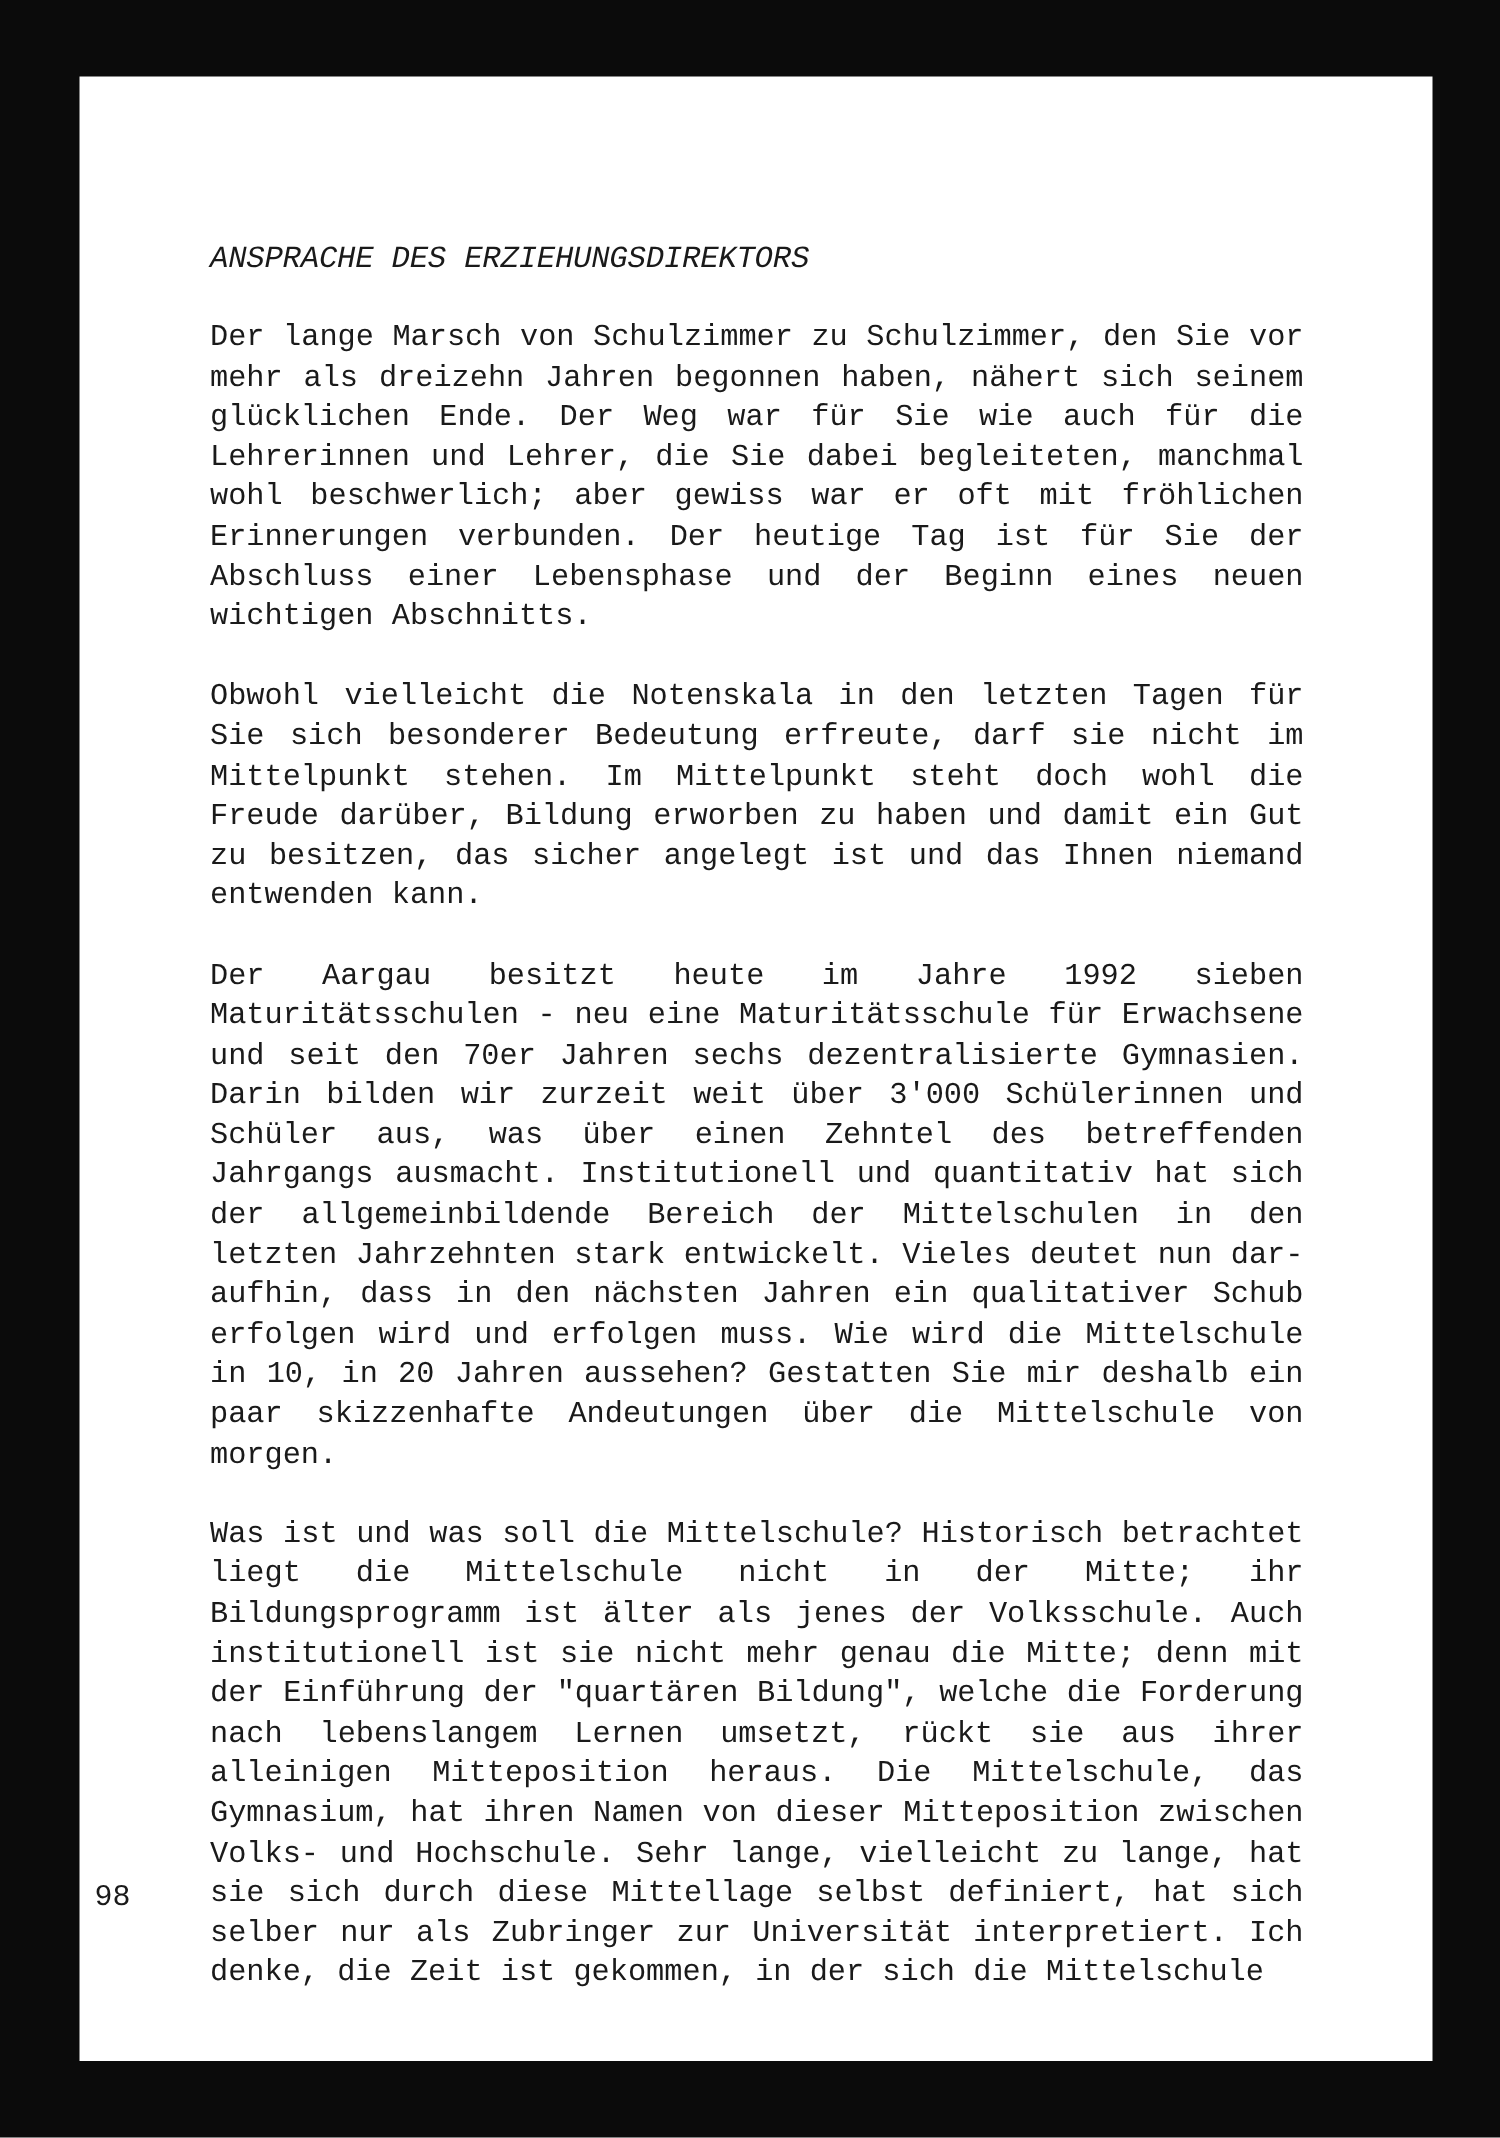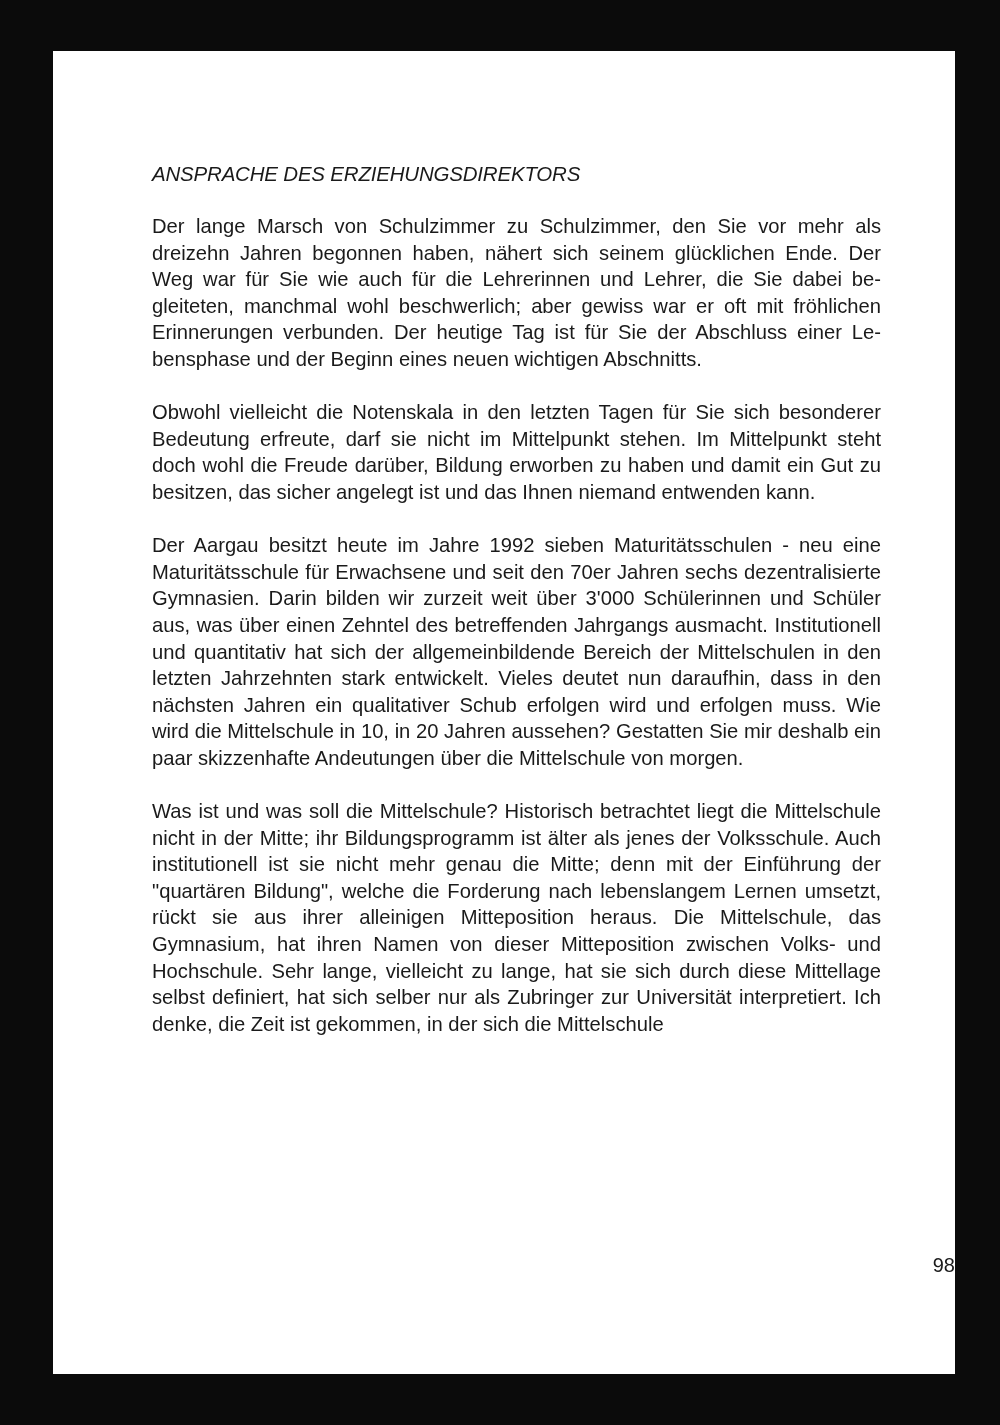--- a/index.html
+++ b/index.html
@@ -16,24 +16,24 @@
     .page {
       position: absolute;
       left: 53px;
       top: 51px;
       width: 902px;
       height: 1323px;
       background: #ffffff;
     }
     .content {
       position: absolute;
-      left: 99px;
+      left: 87px;
       top: 110px;
       width: 729px;
-      font-family: Liberation Sans, sans-serif;
+      font-family: Liberation Mono, monospace;
       color: #1a1a1a;
       font-size: 20.2px;
       line-height: 26.6px;
     }
     .title {
       font-style: italic;
       font-size: 20.5px;
       letter-spacing: -0.2px;
       margin: 0 0 26px 0;
       line-height: 26px;
@@ -43,22 +43,22 @@
       margin: 0 0 26.6px 0;
       text-align: justify;
       text-align-last: left;
       hyphens: manual;
     }
     .page-number {
       position: absolute;
       left: 0;
       right: 0;
       top: 1203px;
-      text-align: right;
-      font-family: Liberation Sans, sans-serif;
+      text-align: left;
+      font-family: Liberation Mono, monospace;
       font-size: 20px;
       color: #1a1a1a;
       padding-left: 10px;
     }
   </style>
 </head>
 <body>
 
 <div class="page">
   <div class="content">

